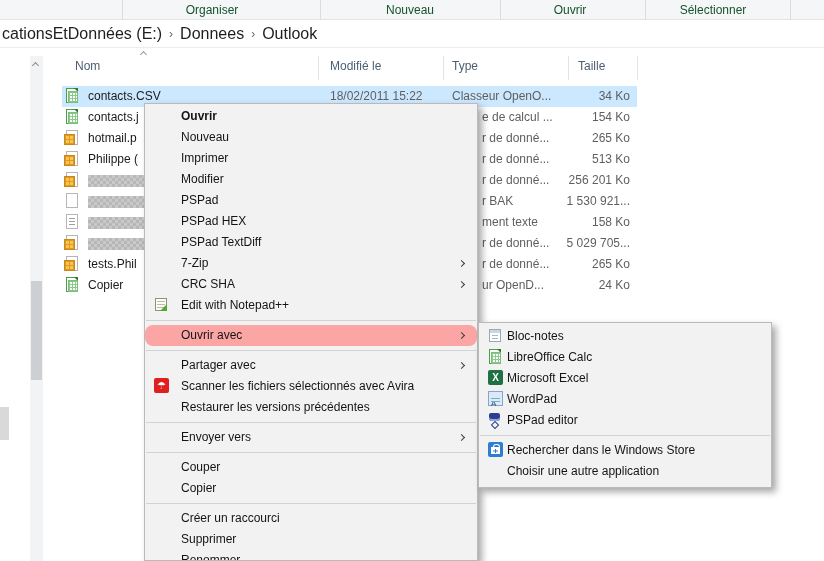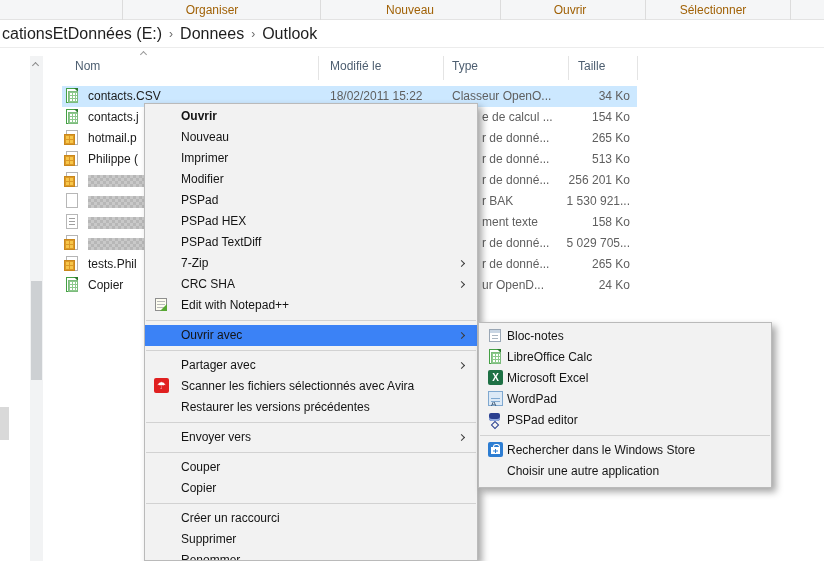--- a/index.html
+++ b/index.html
@@ -6,21 +6,21 @@
   html,body { margin:0; padding:0; }
   body {
     width:824px; height:561px; position:relative; overflow:hidden;
     background:#ffffff; font-family:"Liberation Sans", sans-serif;
     -webkit-font-smoothing:antialiased;
   }
   
   .ribbon { position:absolute; left:0; top:0; width:824px; height:20px;
     background:#f5f6f7; border-bottom:1px solid #e3e3e3; }
   .ribbon .grp { position:absolute; top:0; height:20px; line-height:20px;
-    font-size:12px; color:#a16207; transform:translateX(-50%); white-space:nowrap; }
+    font-size:12px; color:#14532d; transform:translateX(-50%); white-space:nowrap; }
   .ribbon .vsep { position:absolute; top:0; width:1px; height:20px; background:#dcdcdc; }
   
   .crumbbar { position:absolute; left:0; top:21px; width:824px; height:27px;
     background:#fff; border-bottom:1px solid #ececec; display:flex; align-items:center; }
   .crumbbar .item { font-size:16px; color:#1e1e1e; white-space:nowrap; cursor:default; }
   .crumbbar .csep { font-size:12px; color:#6b6b6b; margin:0 7px; }
   
   .navscroll { position:absolute; left:30px; top:56px; width:13px; height:505px; background:#f2f3f4; }
   .navscroll .thumb { position:absolute; left:1px; top:225px; width:11px; height:99px; background:#cdd0d3; }
   .chev-up { position:absolute; left:3px; top:7px; width:5px; height:5px;
@@ -66,21 +66,21 @@
   .i-text { position:absolute; width:12px; height:15px; background:#fff; border:1px solid #b7b7b7; }
   .i-text::after { content:""; position:absolute; left:2px; right:2px; top:3px; bottom:3px;
     background:repeating-linear-gradient(to bottom,#9f9f9f 0 1px,transparent 1px 3px); }
   
   .menu { position:absolute; left:144px; top:103px; width:334px; height:458px;
     background:#f2f2f2; border:1px solid #bababa; box-shadow:4px 4px 7px rgba(0,0,0,0.35);
     padding-top:2px; z-index:10; overflow:hidden; }
   .mi { position:relative; height:21px; line-height:21px; padding-left:36px;
     font-size:12px; color:#141414; white-space:nowrap; cursor:default; }
   .mi.bold { font-weight:bold; }
-  .mi.hl { background:#3b82f6; }
+  .mi.hl { background:#fca5a5;border-radius:8px; }
   .msep { height:1px; background:#d2d2d2; margin:4px 1px; }
   .chev-r { position:absolute; right:13px; top:8px; width:5px; height:5px;
     border-top:1px solid #3c3c3c; border-right:1px solid #3c3c3c; transform:rotate(45deg); }
   .mic { position:absolute; left:9px; top:2px; width:16px; height:16px; }
   
   .i-npp { position:absolute; left:1px; top:1px; width:12px; height:13px; background:#fdfdf0; border:1px solid #8f8f8f; }
   .i-npp::after { content:""; position:absolute; left:1px; right:1px; top:2px; height:7px;
     background:repeating-linear-gradient(to bottom,#b9b9b9 0 1px,transparent 1px 3px); }
   .i-npp::before { content:""; position:absolute; right:-1px; bottom:-1px;
     border-left:7px solid transparent; border-bottom:7px solid #57a832; z-index:1; }

